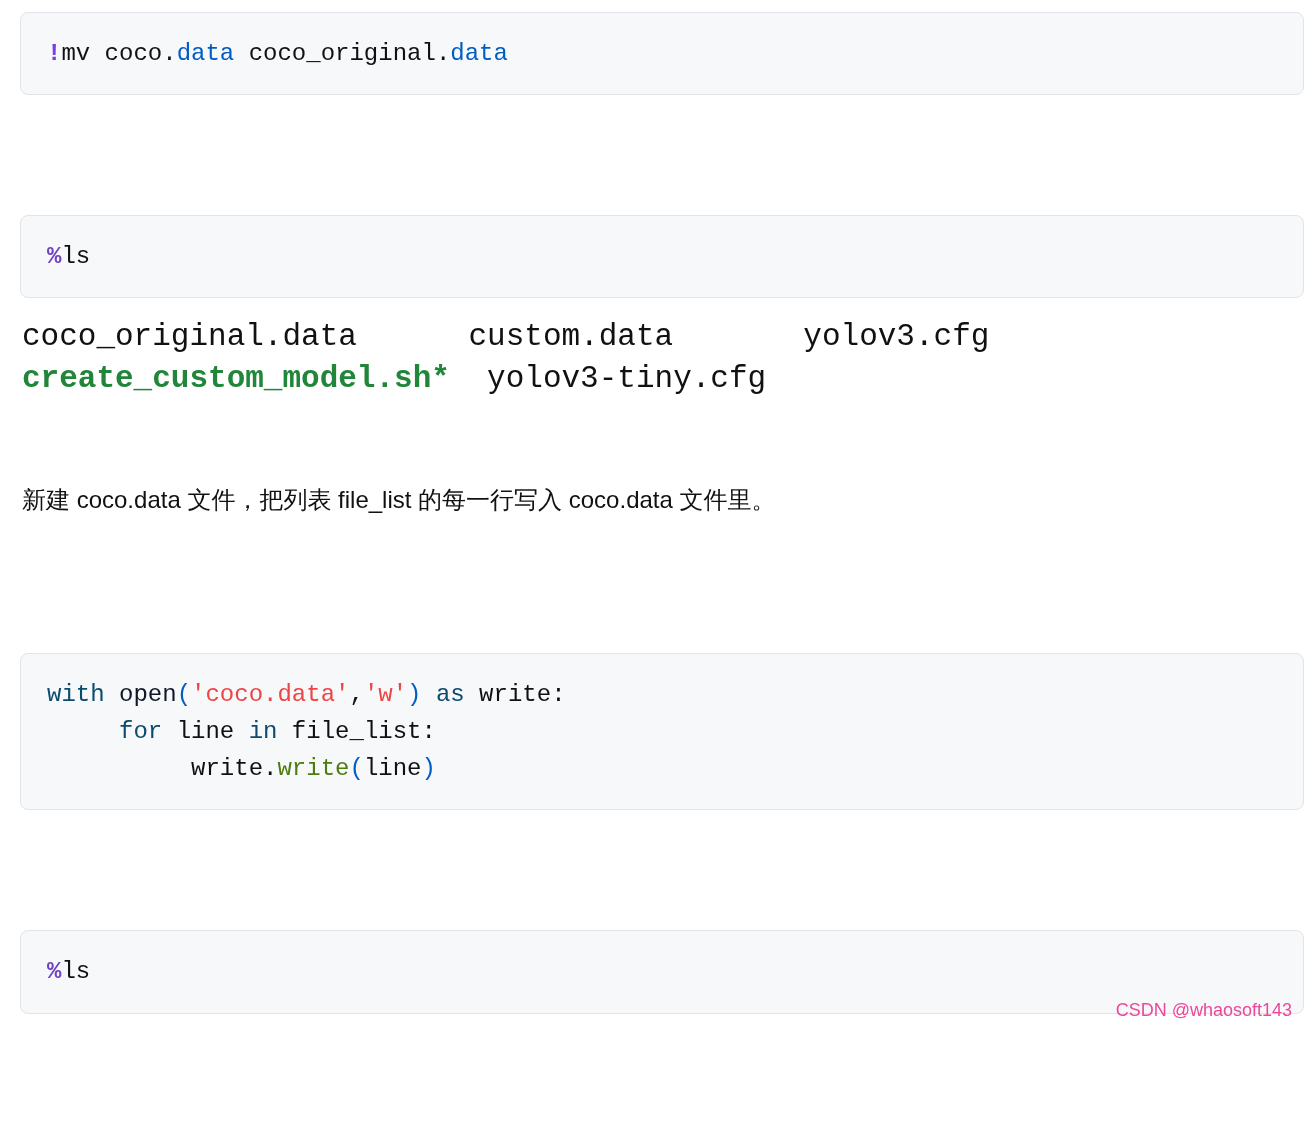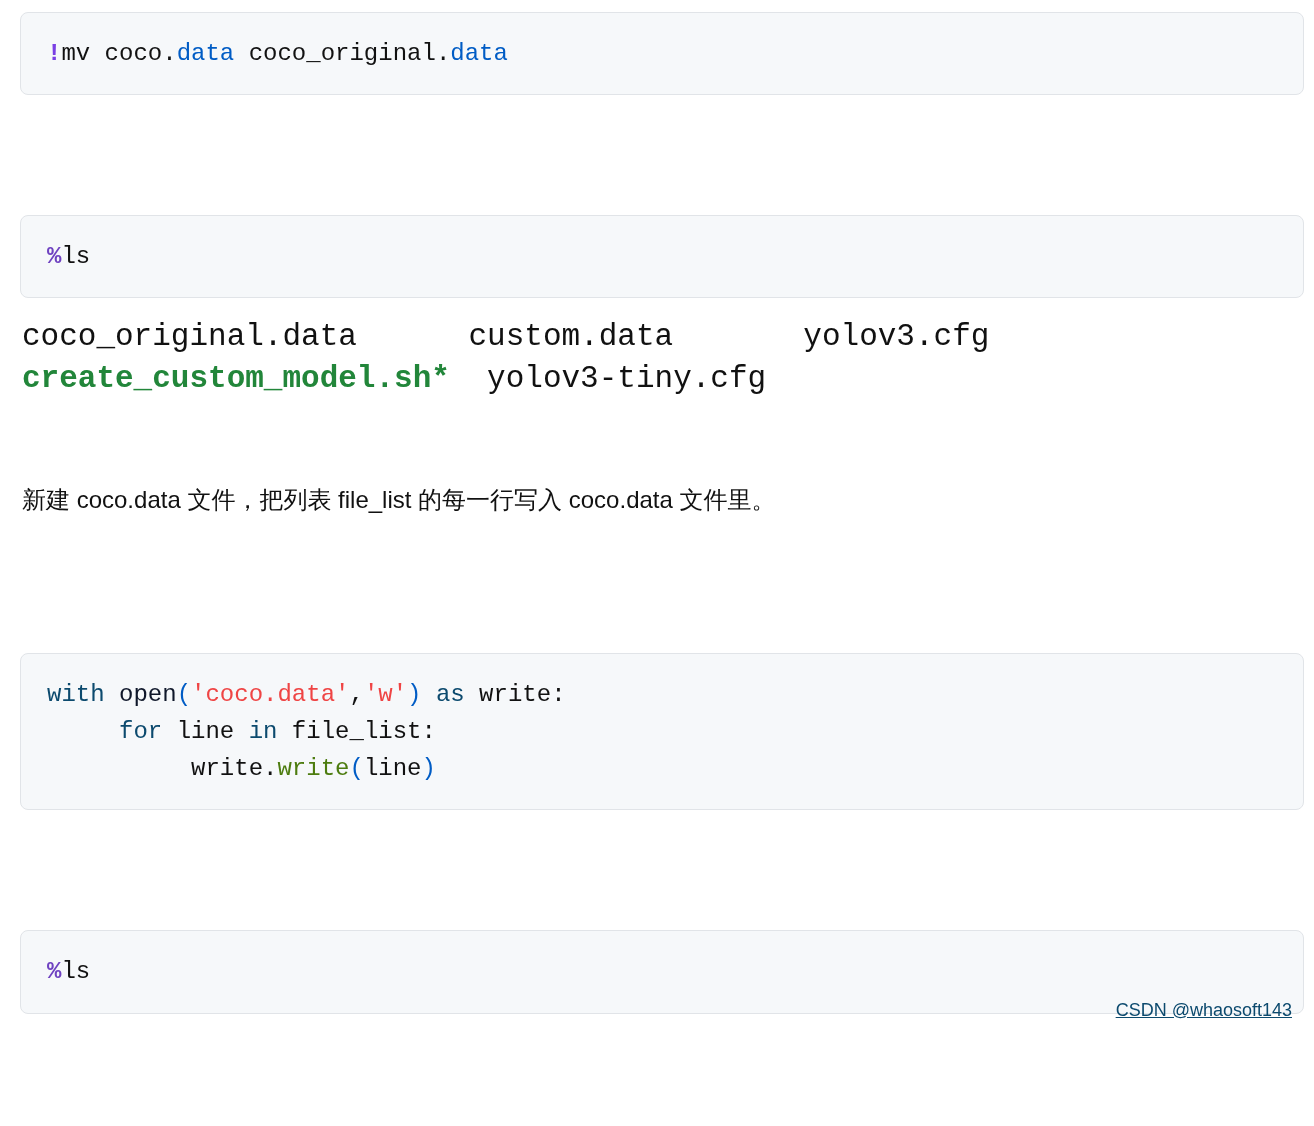--- a/index.html
+++ b/index.html
@@ -48,24 +48,23 @@
     line-height: 1.7;
     color: #111;
     margin: 80px 0 60px 0;
     padding-left: 2px;
   }
   .spacer-lg { height: 90px; }
   .spacer-md { height: 60px; }
   .watermark {
     position: absolute;
     right: 22px;
-    color: #0c4a6e;
+    color: #ec4899;
     font-size: 18px;
     font-family: Arial, sans-serif;
-    text-decoration: underline;
   }
 </style>
 </head>
 <body>
 <div class="page">
 
 <div class="code-cell">
 <pre><span class="t-bang">!</span><span>mv coco</span><span>.</span><span class="t-attr">data</span><span> coco_original</span><span>.</span><span class="t-attr">data</span></pre>
 </div>
 

